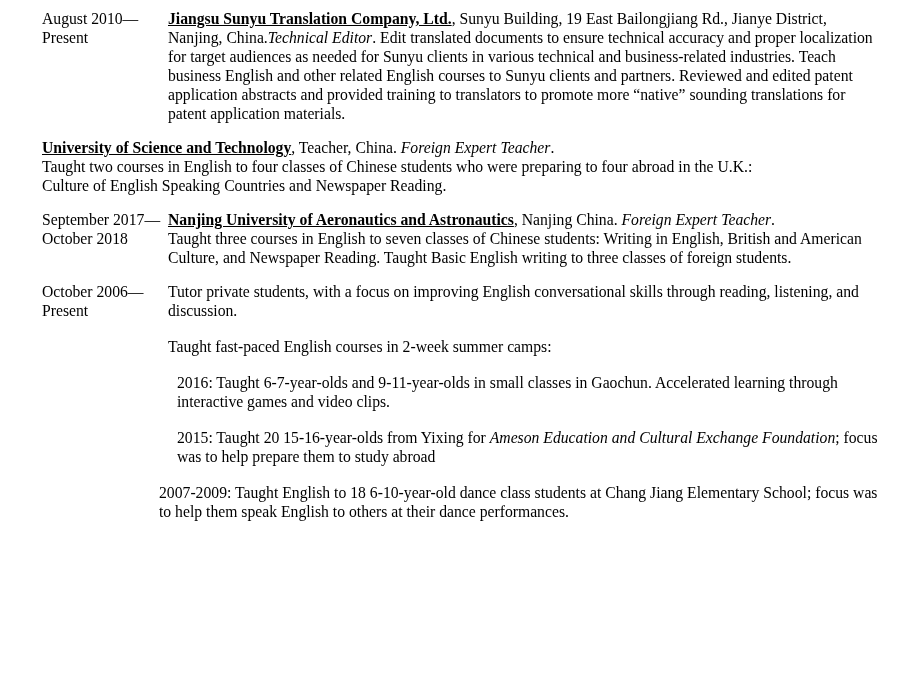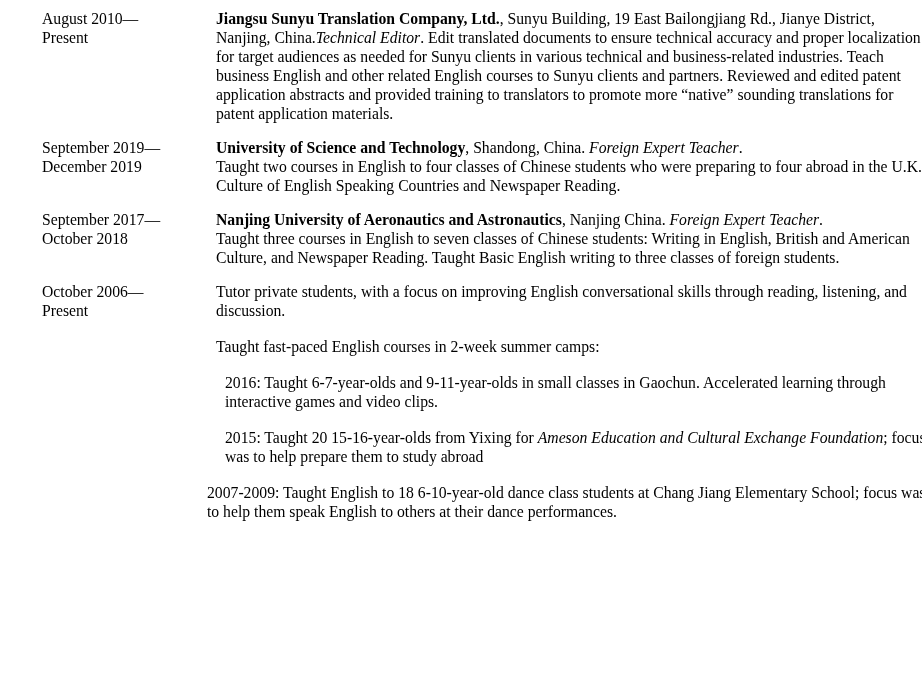--- a/index.html
+++ b/index.html
@@ -16,65 +16,60 @@
     color: #000000;
     font-family: "Liberation Serif", "DejaVu Serif", serif;
     font-size: 15.7px;
     line-height: 19px;
     padding: 9px 0 0 42px;
     text-align: left;
   }
   .entry {
     display: flex;
     align-items: flex-start;
-    gap: 48px;
   }
   .entry + .entry {
     margin-top: 15px;
   }
   .date-col {
     flex: 0 0 126px;
     width: 126px;
   }
   .date-line {
     white-space: nowrap;
   }
   .body-col {
     width: 712px;
     flex: 0 0 712px;
   }
   .block { margin: 0; }
   .gap-para { margin-top: 17px; }
   .ind-camp { margin-left: 9px; }
   .ind-out  { margin-left: -9px; }
-  .s-bold   { font-weight: bold; }
+  .s-bold   { font-weight: bold; text-decoration: underline; }
   .s-italic { font-style: italic; }
   .s-regular { font-weight: normal; font-style: normal; }
 </style>
 </head>
 <body>
 
 <div class="page">
   <div>
       <div class="entry">
         <div class="date-col">
           <div class="date-line">August 2010—</div>
           <div class="date-line">Present</div>
         </div>
         <div class="body-col">
           <div class="block"><span class="s-bold">Jiangsu Sunyu Translation Company, Ltd.</span><span class="s-regular">, Sunyu Building, 19 East Bailongjiang Rd., Jianye District, Nanjing, China.</span><span class="s-italic">Technical Editor</span><span class="s-regular">. Edit translated documents to ensure technical accuracy and proper localization for target audiences as needed for Sunyu clients in various technical and business-related industries. Teach business English and other related English courses to Sunyu clients and partners. Reviewed and edited patent application abstracts and provided training to translators to promote more “native” sounding translations for patent application materials.</span></div>
         </div>
       </div>
       <div class="entry">
-        <div class="date-col">
-          <div class="date-line">September 2019—</div>
-          <div class="date-line">December 2019</div>
-        </div>
         <div class="body-col">
-          <div class="block"><span class="s-bold">University of Science and Technology</span><span class="s-regular">, Shandong, China. </span><span class="s-italic">Foreign Expert Teacher</span><span class="s-regular">.</span></div>
+          <div class="block"><span class="s-bold">University of Science and Technology</span><span class="s-regular">, Teacher, China. </span><span class="s-italic">Foreign Expert Teacher</span><span class="s-regular">.</span></div>
           <div class="block"><span class="s-regular">Taught two courses in English to four classes of Chinese students who were preparing to four abroad in the U.K.: Culture of English Speaking Countries and Newspaper Reading.</span></div>
         </div>
       </div>
       <div class="entry">
         <div class="date-col">
           <div class="date-line">September 2017—</div>
           <div class="date-line">October 2018</div>
         </div>
         <div class="body-col">
           <div class="block"><span class="s-bold">Nanjing University of Aeronautics and Astronautics</span><span class="s-regular">, Nanjing China. </span><span class="s-italic">Foreign Expert Teacher</span><span class="s-regular">.</span></div>

